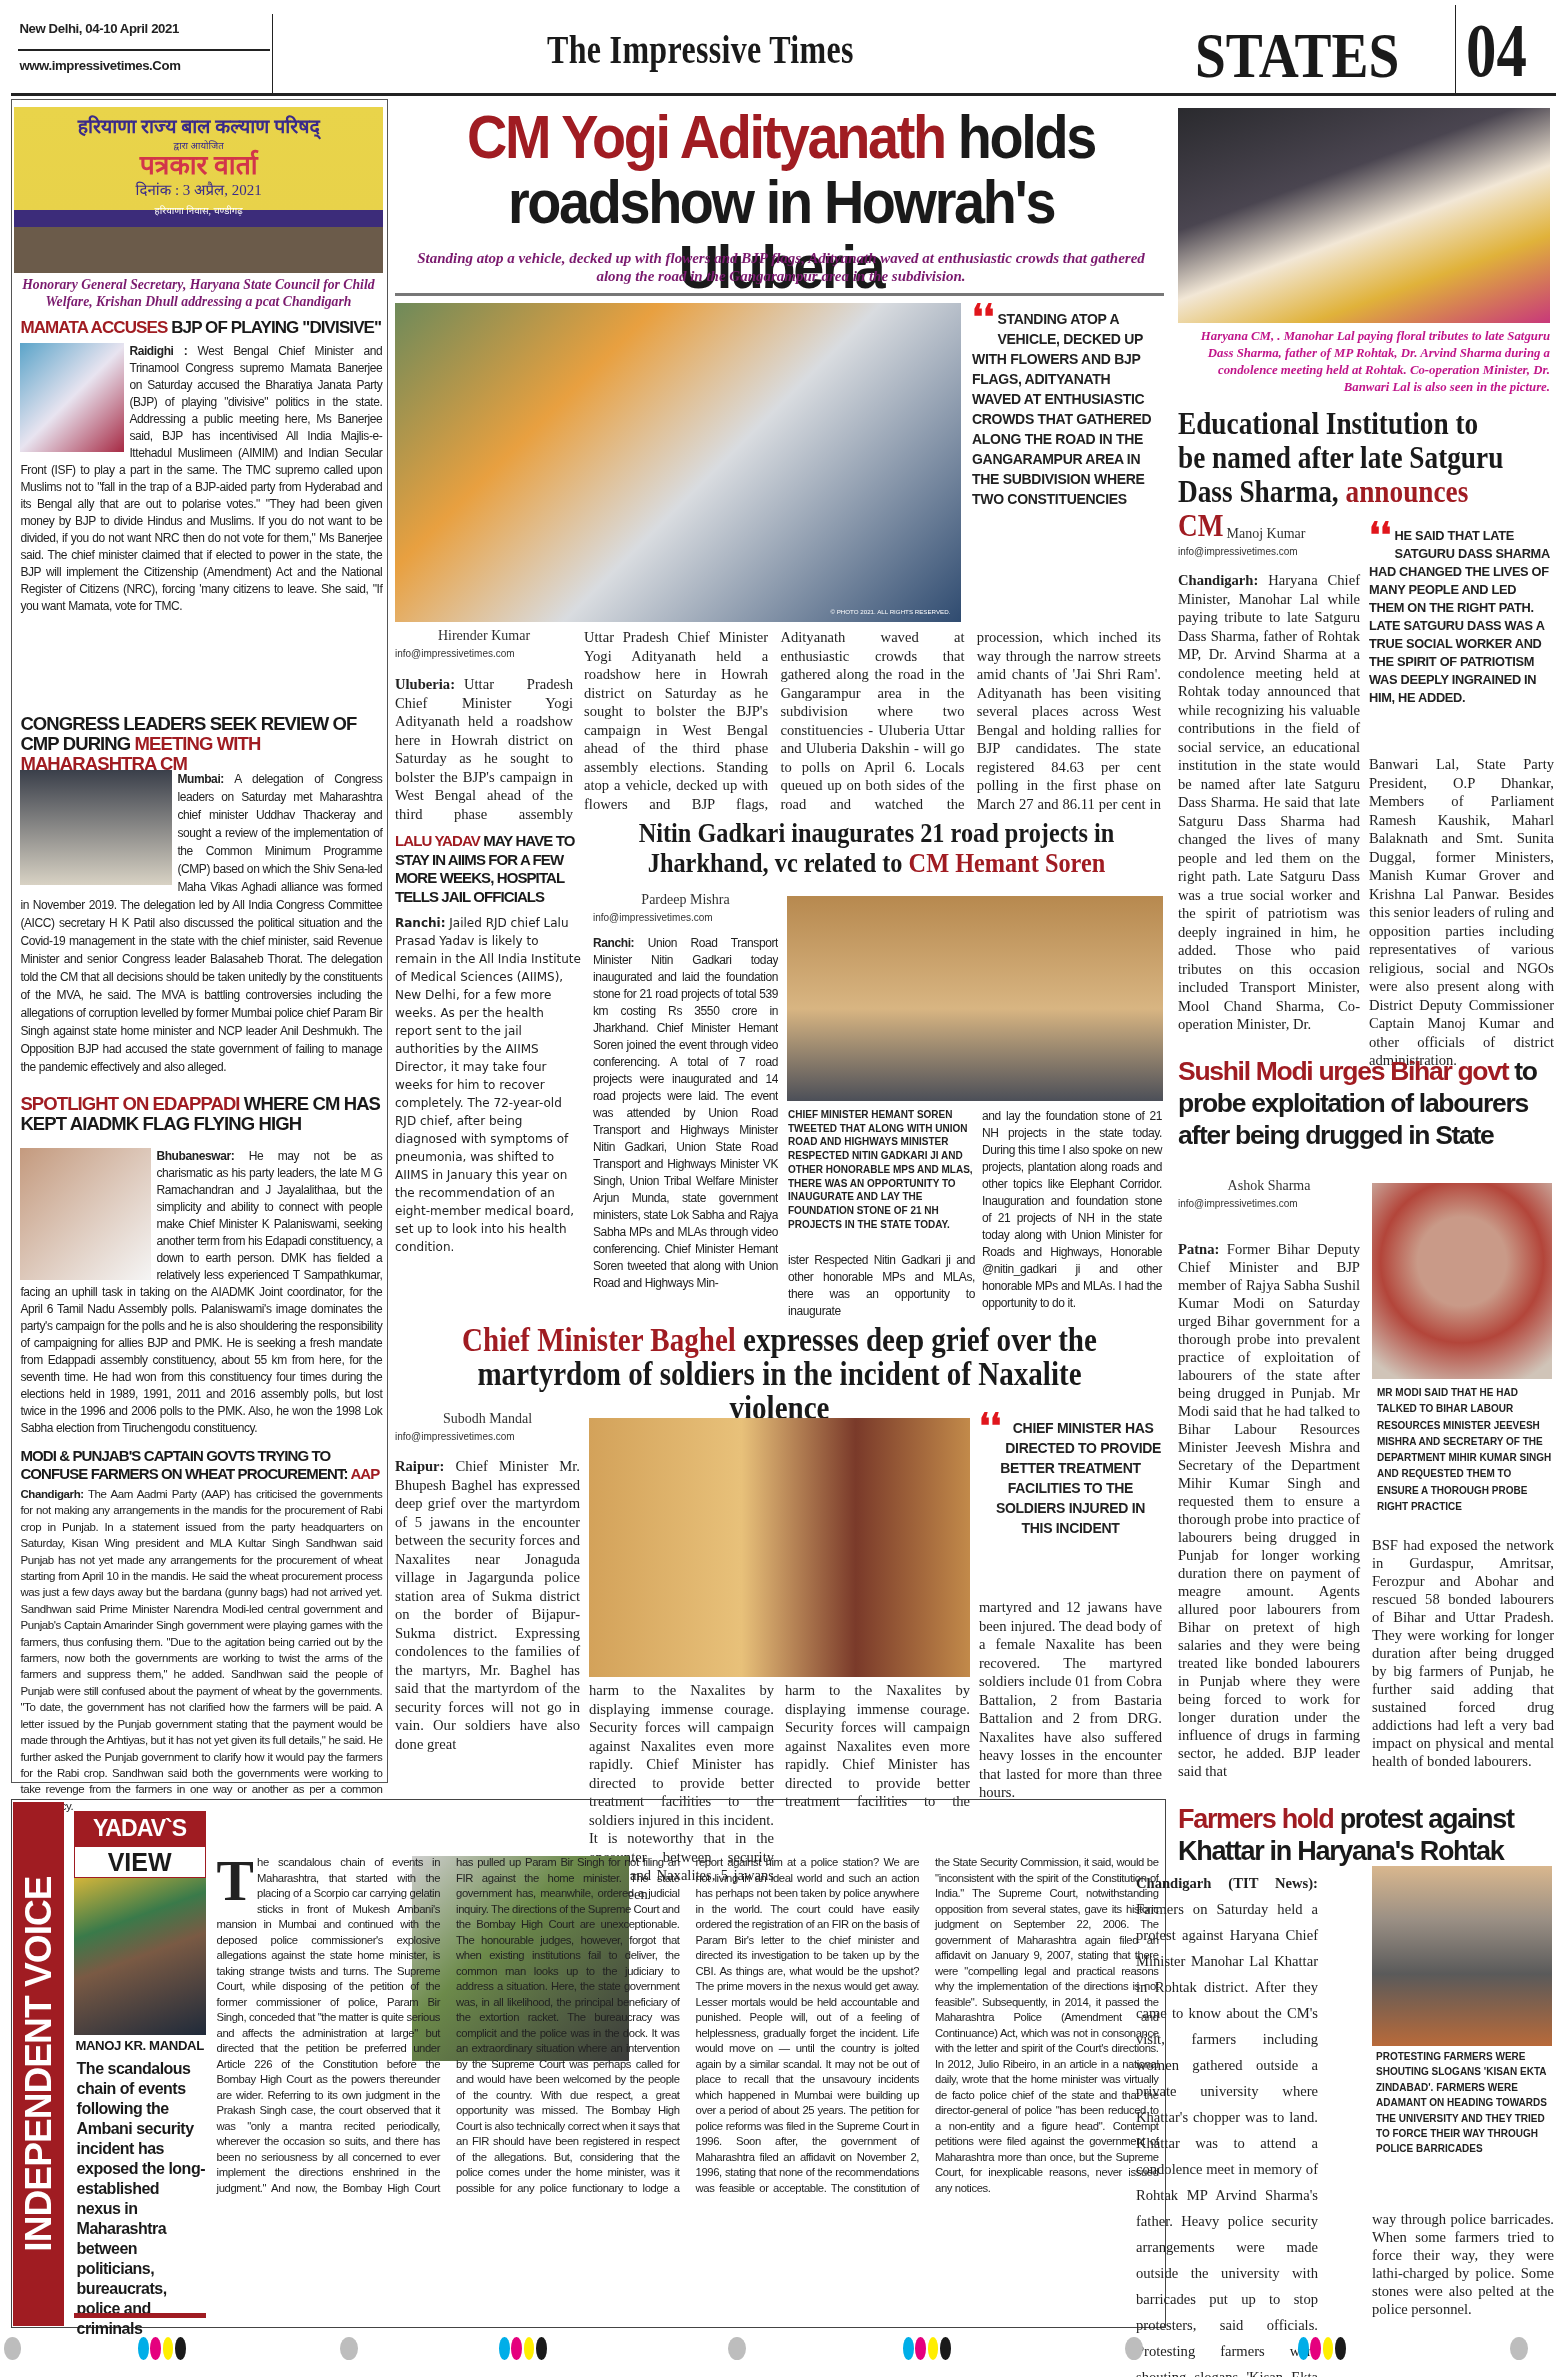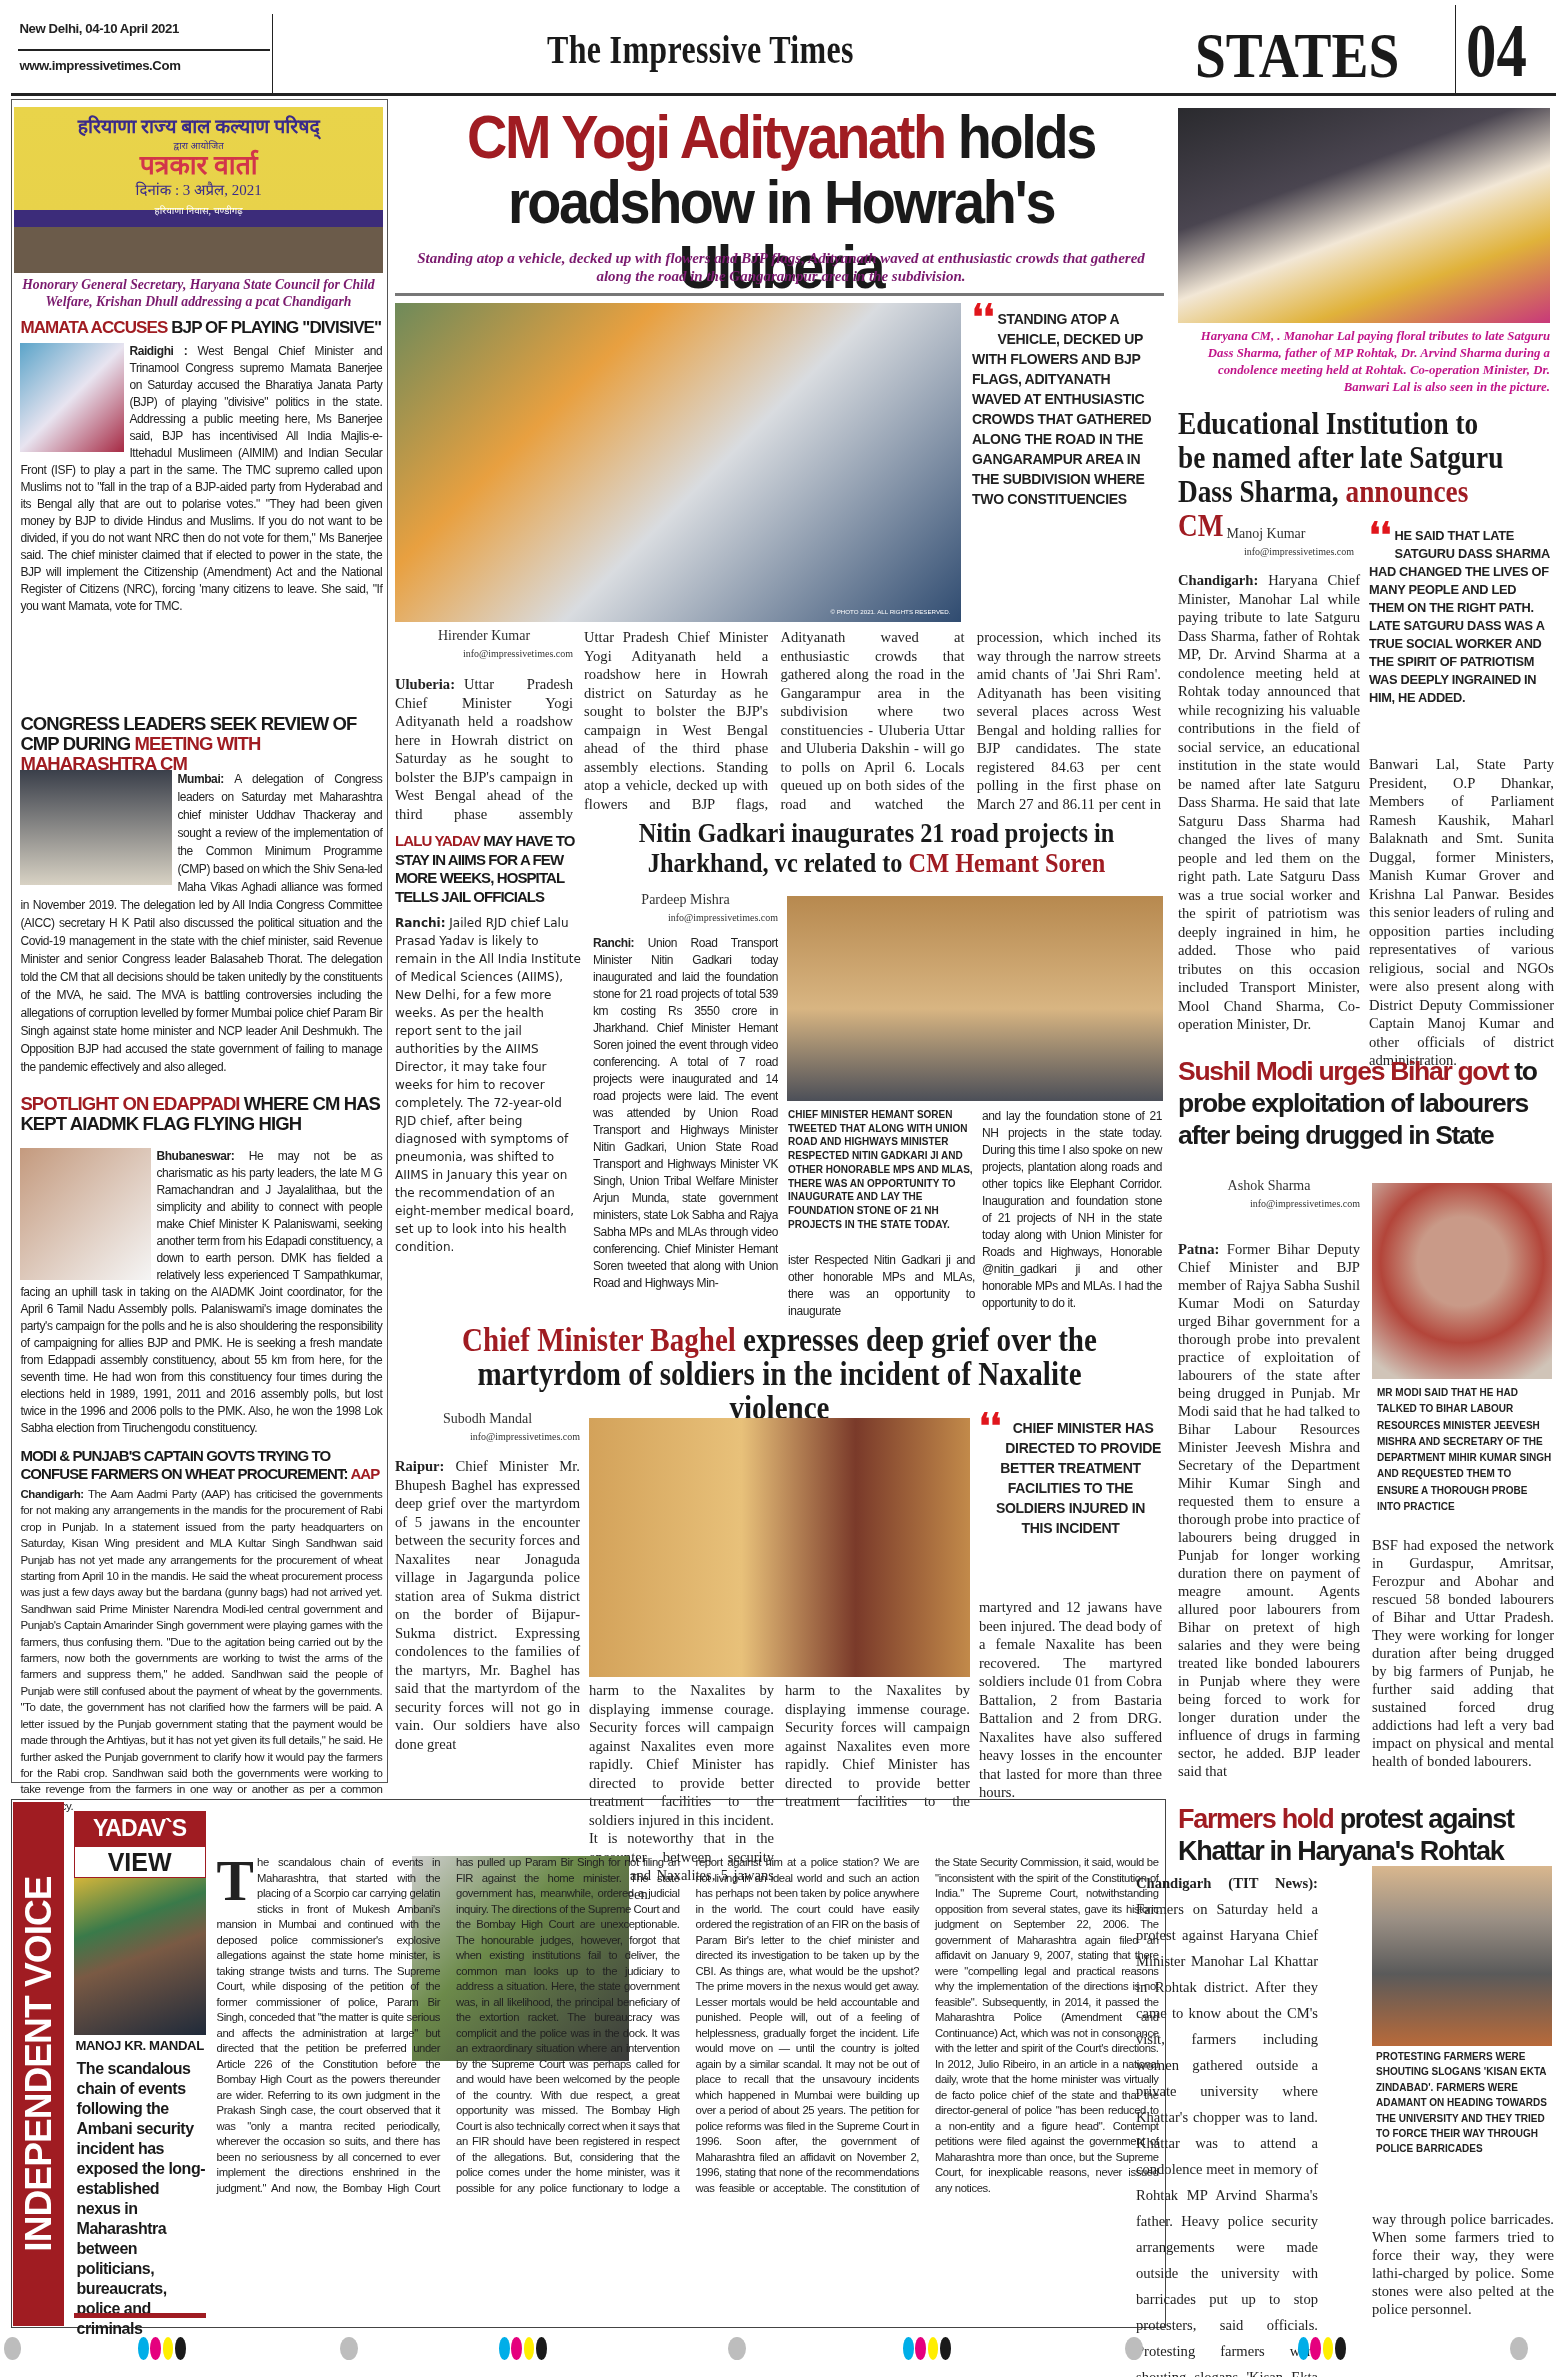--- a/index.html
+++ b/index.html
@@ -6,21 +6,21 @@
 body{width:1565px;height:2377px;background:#fff;font-family:"Liberation Serif",serif;color:#1a1a1a;position:relative;overflow:hidden}
 .abs{position:absolute}
 .cond{font-family:"Liberation Sans",sans-serif;letter-spacing:-0.4px}
 .red{color:#a01c22}
 .purple{color:#7a1a6e}
 .magenta{color:#c0168a}
 .photo{background:#888;position:absolute;overflow:hidden}
 .body-sans{font-family:"Liberation Sans",sans-serif;font-size:12px;line-height:17px;text-align:justify;color:#222;letter-spacing:-0.4px}
 .body-serif{font-family:"Liberation Serif",serif;font-size:15px;line-height:18.5px;text-align:justify;color:#222}
 .byline{text-align:center;font-family:"Liberation Serif",serif;font-size:14px;color:#333}
-.byline-mail{text-align:right;font-family:Liberation Serif, serif;font-size:10px;color:#333;margin-top:3.5px}
+.byline-mail{text-align:left;font-family:Liberation Sans, sans-serif;font-size:10px;color:#333;margin-top:3.5px}
 .pull{font-family:"Liberation Sans",sans-serif;font-weight:bold;font-size:13.7px;line-height:18.5px;color:#222;text-transform:uppercase;letter-spacing:-0.3px}
 .qmark{color:#e0161c;font-size:35px;font-weight:bold;line-height:17.6px;font-family:"Liberation Serif",serif;float:left;margin-right:3.5px;height:23px}
 .hline{position:absolute;background:#222}
 .box{position:absolute;border:1.3px solid #555}
 .kicker{font-family:"Liberation Sans",sans-serif;font-weight:bold;font-size:19.4px;line-height:22px;letter-spacing:-0.9px;text-transform:uppercase}
 .lead{font-weight:bold}
 .cols4{column-count:4;column-gap:12.3px}
 .reg-dots{position:absolute;top:2337px;display:flex;gap:1.8px}
 .dot{width:10.6px;height:23px;border-radius:50%}
 .gray-dot{width:17.6px;height:23px;border-radius:50%;background:#bdbdbd;position:absolute;top:2337px}
@@ -168,21 +168,21 @@
     <span class="red">Sushil Modi urges Bihar govt</span> <span>to probe exploitation of labourers after being drugged in State</span>
   </div>
   <div class="abs" style="left:1178px;top:1178px;width:182px">
     <div class="byline">Ashok Sharma</div>
     <div class="byline-mail">info@impressivetimes.com</div>
   </div>
   <div class="abs body-serif" style="left:1178px;top:1240px;width:182px;font-size:14.6px;line-height:18px">
     <span class="lead">Patna:</span> <span>Former Bihar Deputy Chief Minister and BJP member of Rajya Sabha Sushil Kumar Modi on Saturday urged Bihar government for a thorough probe into prevalent practice of exploitation of labourers of the state after being drugged in Punjab. Mr Modi said that he had talked to Bihar Labour Resources Minister Jeevesh Mishra and Secretary of the Department Mihir Kumar Singh and requested them to ensure a thorough probe into practice of labourers being drugged in Punjab for longer working duration there on payment of meagre amount. Agents allured poor labourers from Bihar on pretext of high salaries and they were being treated like bonded labourers in Punjab where they were being forced to work for longer duration under the influence of drugs in farming sector, he added. BJP leader said that</span>
   </div>
   <div class="photo" style="left:1372px;top:1183px;width:180px;height:196px;background:radial-gradient(circle at 50% 40%,#c99a88 0,#c99a88 30%,#b3453a 55%,#d0c4b8 90%)"></div>
-  <div class="abs" style="left:1377px;top:1385px;width:176px;font-family:'Liberation Sans',sans-serif;font-weight:bold;font-size:10px;line-height:16.3px;color:#222">MR MODI SAID THAT HE HAD TALKED TO BIHAR LABOUR RESOURCES MINISTER JEEVESH MISHRA AND SECRETARY OF THE DEPARTMENT MIHIR KUMAR SINGH AND REQUESTED THEM TO ENSURE A THOROUGH PROBE INTO PRACTICE</div>
+  <div class="abs" style="left:1377px;top:1385px;width:176px;font-family:'Liberation Sans',sans-serif;font-weight:bold;font-size:10px;line-height:16.3px;color:#222">MR MODI SAID THAT HE HAD TALKED TO BIHAR LABOUR RESOURCES MINISTER JEEVESH MISHRA AND SECRETARY OF THE DEPARTMENT MIHIR KUMAR SINGH AND REQUESTED THEM TO ENSURE A THOROUGH PROBE RIGHT PRACTICE</div>
   <div class="abs body-serif" style="left:1372px;top:1536px;width:182px;font-size:14.6px;line-height:18px">BSF had exposed the network in Gurdaspur, Amritsar, Ferozpur and Abohar and rescued 58 bonded labourers of Bihar and Uttar Pradesh. They were working for longer duration after being drugged by big farmers of Punjab, he further said adding that sustained forced drug addictions had left a very bad impact on physical and mental health of bonded labourers.</div>
 </section>
 
 <section class="box" style="left:10.6px;top:1799px;width:1155px;height:529px;border-color:#444">
   <div class="abs" style="left:1.8px;top:1.8px;width:51px;height:524px;background:#a01c22">
     <div style="position:absolute;left:50%;top:50%;transform:translate(-50%,-50%) rotate(-90deg);white-space:nowrap;color:#fff;font-family:'Liberation Sans',sans-serif;font-weight:bold;font-size:37px;letter-spacing:-0.9px">INDEPENDENT VOICE</div>
   </div>
   <div class="abs" style="left:62px;top:10.6px;width:132px;height:35px;background:#a01c22;color:#fff;text-align:center;font-family:'Liberation Sans',sans-serif;font-weight:bold;font-size:23px;line-height:35px;letter-spacing:-0.9px">YADAV`S</div>
   <div class="abs" style="left:62px;top:46px;width:132px;height:32px;border:0.9px solid #a01c22;text-align:center;font-family:'Liberation Sans',sans-serif;font-weight:bold;font-size:25px;line-height:30px">VIEW</div>
   <div class="photo" style="left:62px;top:78px;width:132px;height:157px;background:linear-gradient(160deg,#d4b53a 0,#3a7a4a 30%,#7a5a44 50%,#1f2a3a 100%)"></div>

